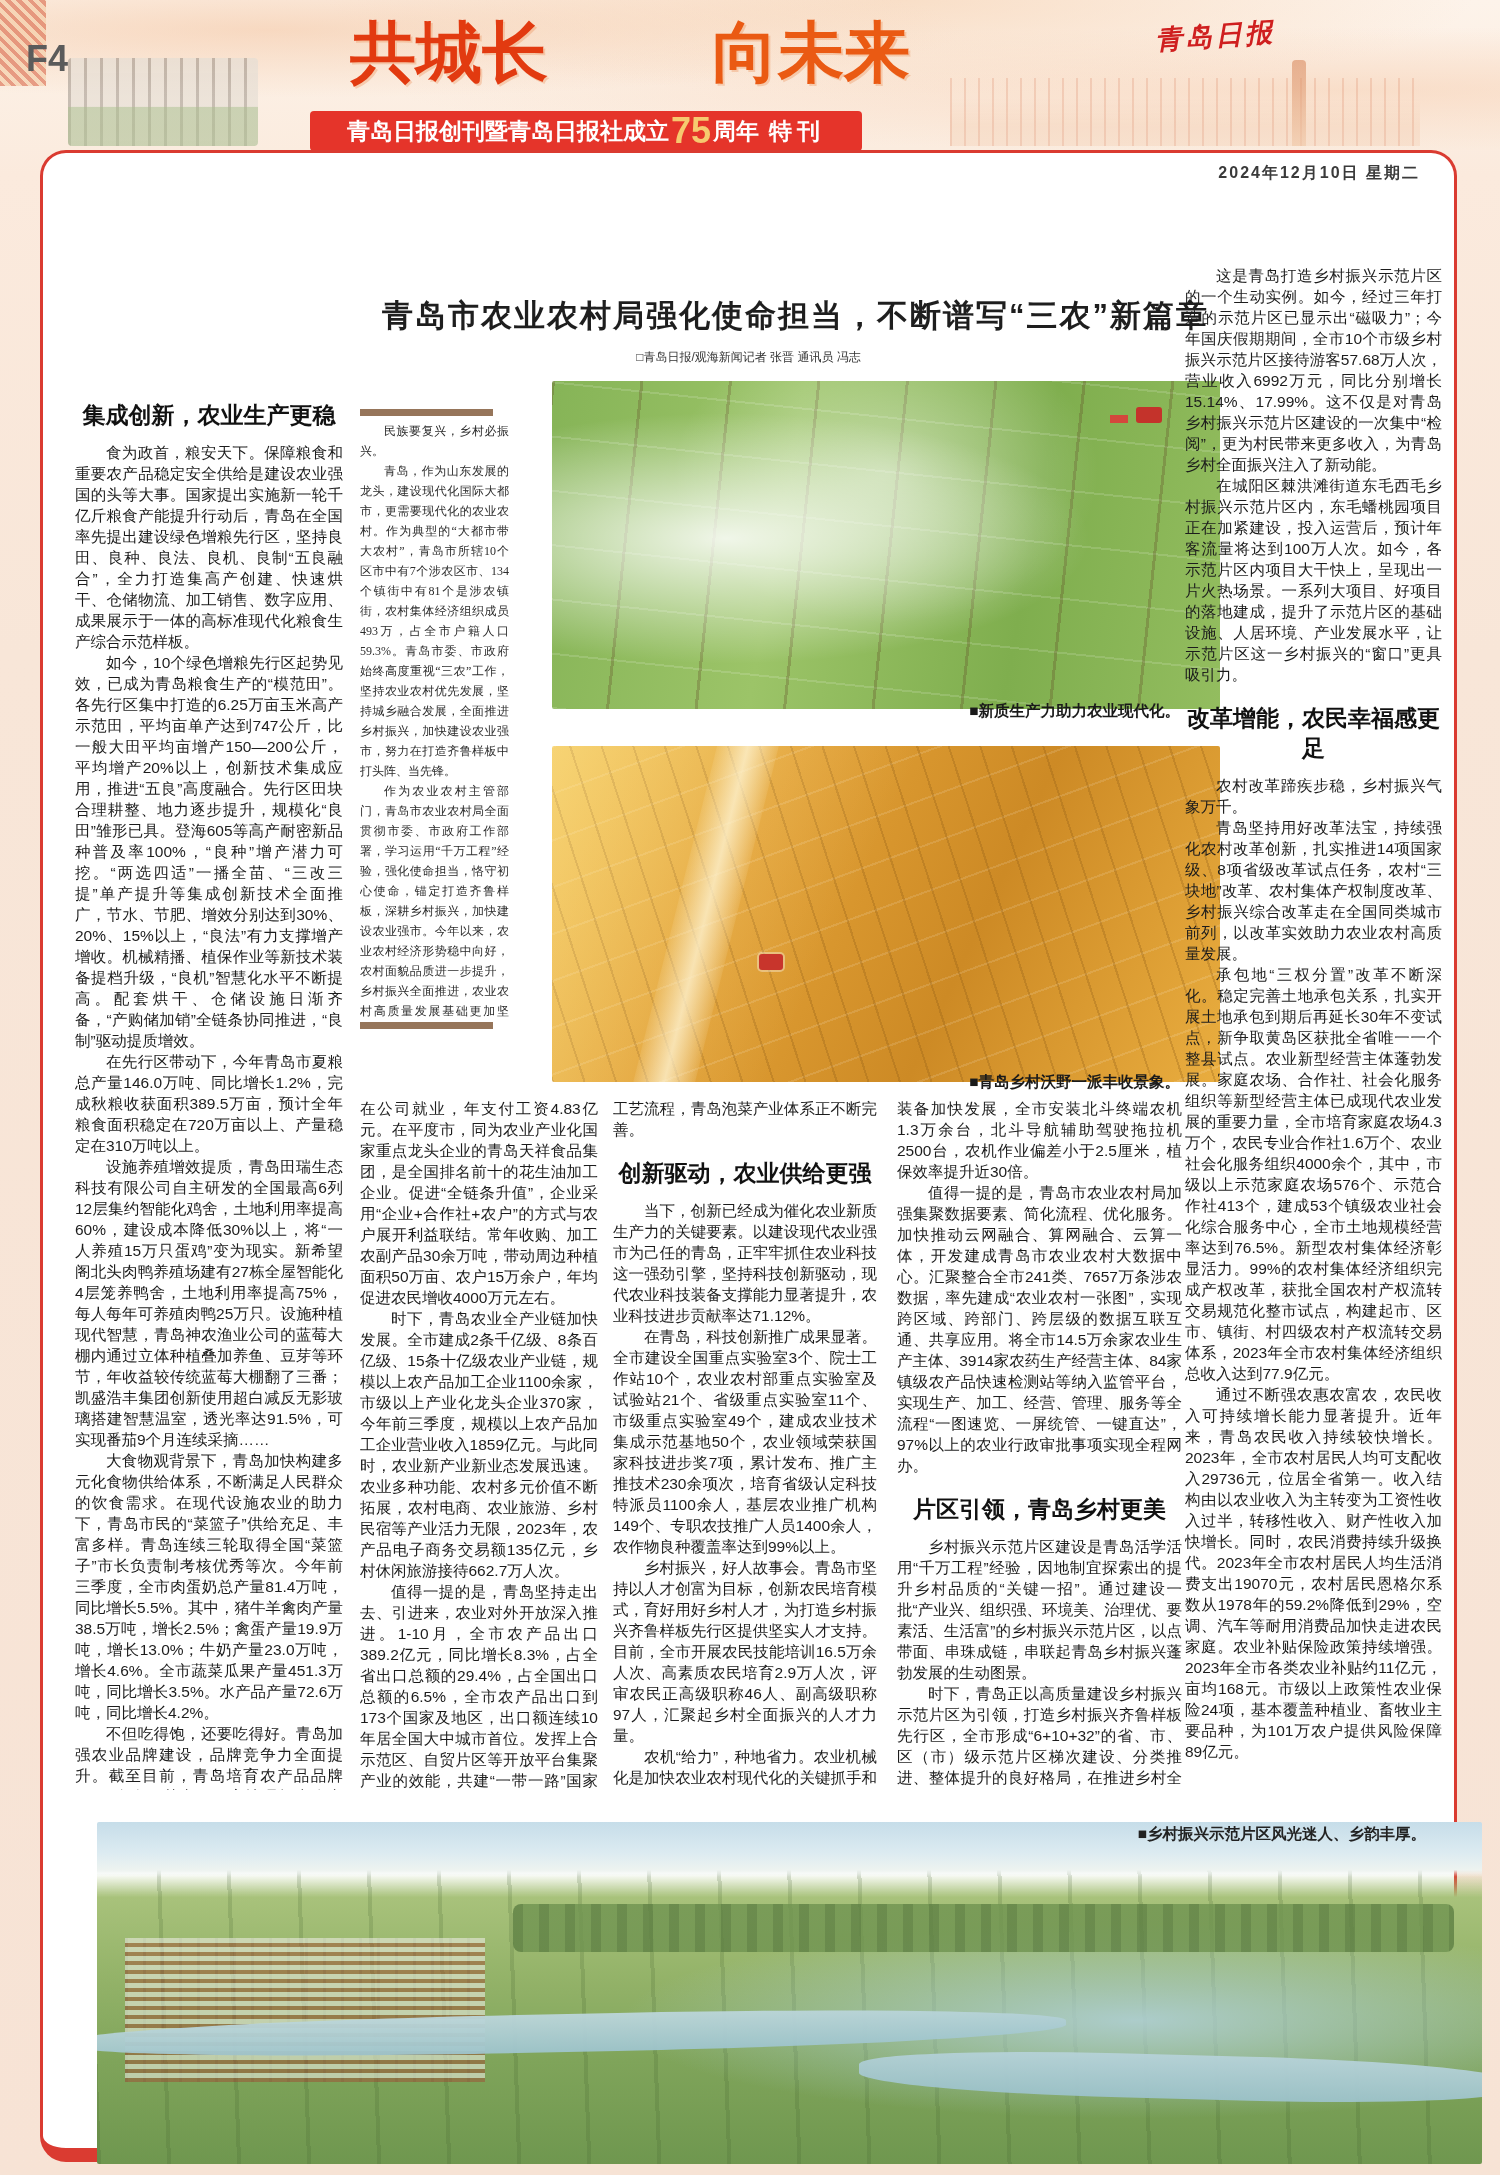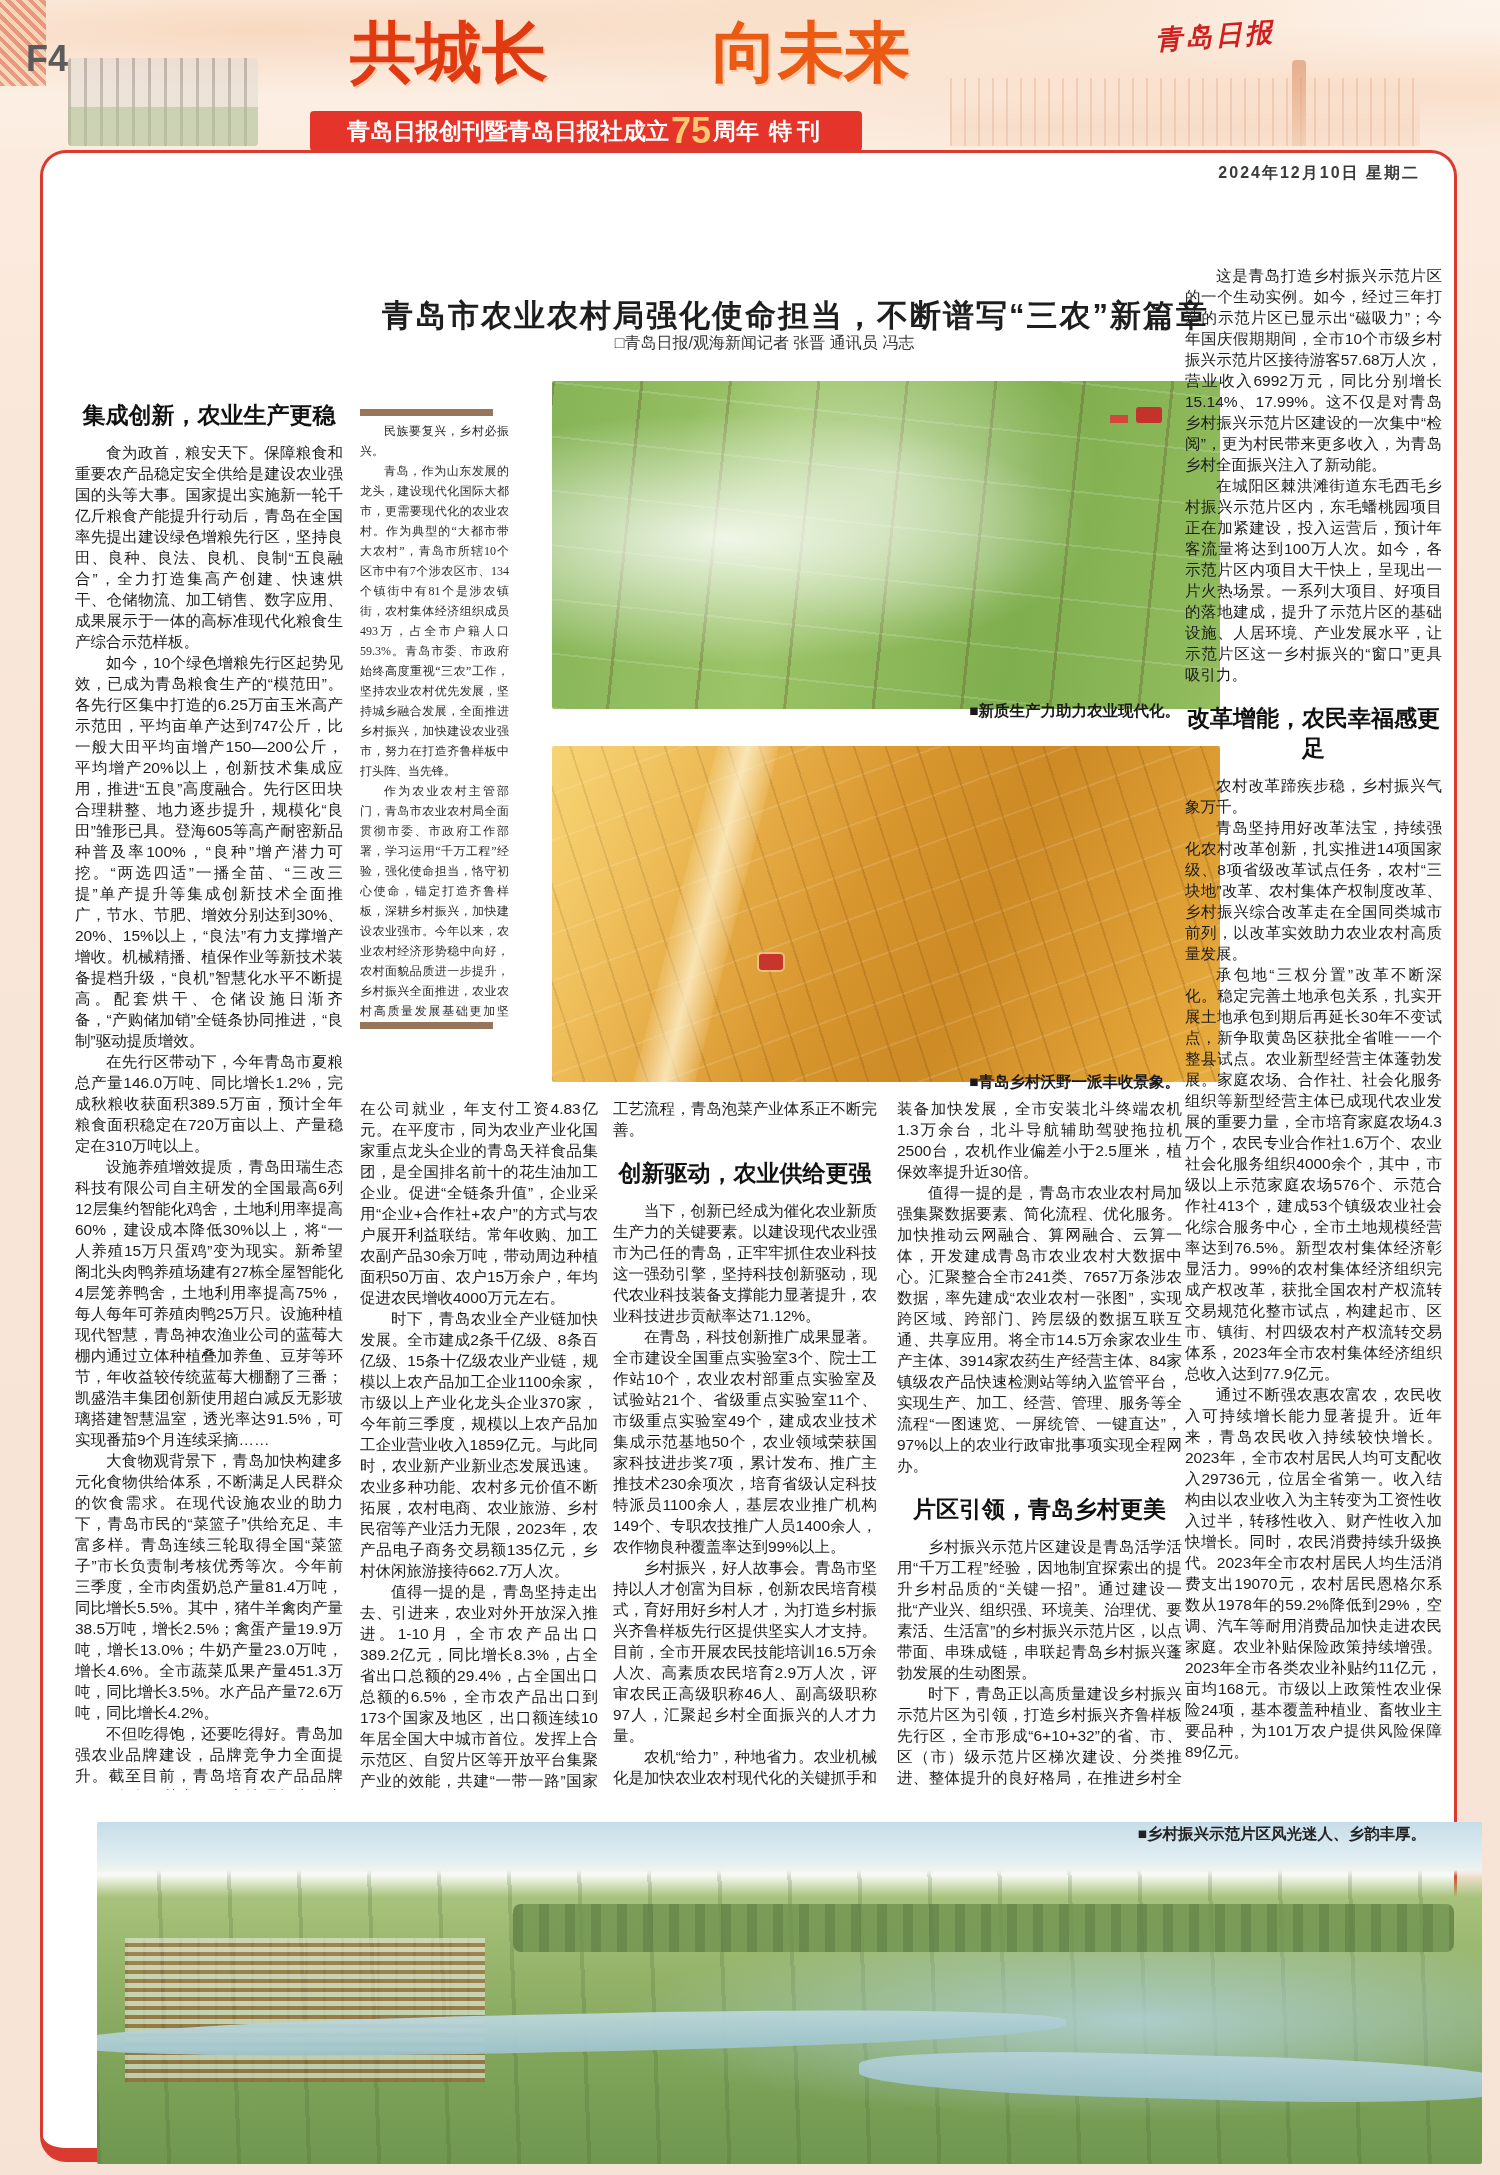--- a/index.html
+++ b/index.html
@@ -39,21 +39,21 @@
   .tower{position:absolute;left:1292px;top:60px;width:14px;height:86px;opacity:.6;
     background:linear-gradient(180deg,#d98a5f,#f0c7a6);border-radius:4px 4px 0 0;}
   
   .frame{position:absolute;left:40px;top:150px;width:1417px;height:2012px;box-sizing:border-box;
     background:#fff;border:3px solid #da3b31;border-bottom-width:14px;border-radius:26px;}
   .date{position:absolute;right:34px;top:10px;font-size:16px;font-weight:bold;color:#3a3a3a;letter-spacing:2px;}
   .headline{position:absolute;left:0;top:36px;width:100%;margin:0;text-align:center;
     font-family:"Liberation Serif","DejaVu Serif",serif;font-weight:900;font-size:70px;color:#141414;letter-spacing:10px;}
   .subhead{position:absolute;left:0;top:142px;width:100%;margin:0;text-align:center;
     font-weight:600;font-size:31px;color:#1e1e1e;letter-spacing:2px;padding-left:47px;}
-  .byline{position:absolute;left:0;top:180px;width:100%;text-align:center;font-size:16px;color:#333;padding-left:16px;}
+  .byline{position:absolute;left:0;top:196px;width:100%;text-align:center;font-size:12px;color:#333;}
   
   .col{position:absolute;overflow:hidden;text-align:justify;color:#1c1c1c;}
   .col p{margin:0;text-indent:2em;font-size:15.5px;line-height:21px;}
   .col p.cont{text-indent:0;}
   .col p.h{ text-indent:0;text-align:center;font-weight:bold;font-size:23px;line-height:30px;margin:18px 0 12px;color:#111;}
   .colA{left:32px;top:229px;width:268px;height:1408px;}
   .lede{left:317px;top:268px;width:149px;height:596px;}
   .lede p{font-family:"Liberation Serif","DejaVu Serif",serif;font-size:12px;line-height:20px;color:#2c2c2c;}
   .rule{position:absolute;width:133px;height:7px;background:#96755a;}
   .rule1{left:317px;top:256px;}

